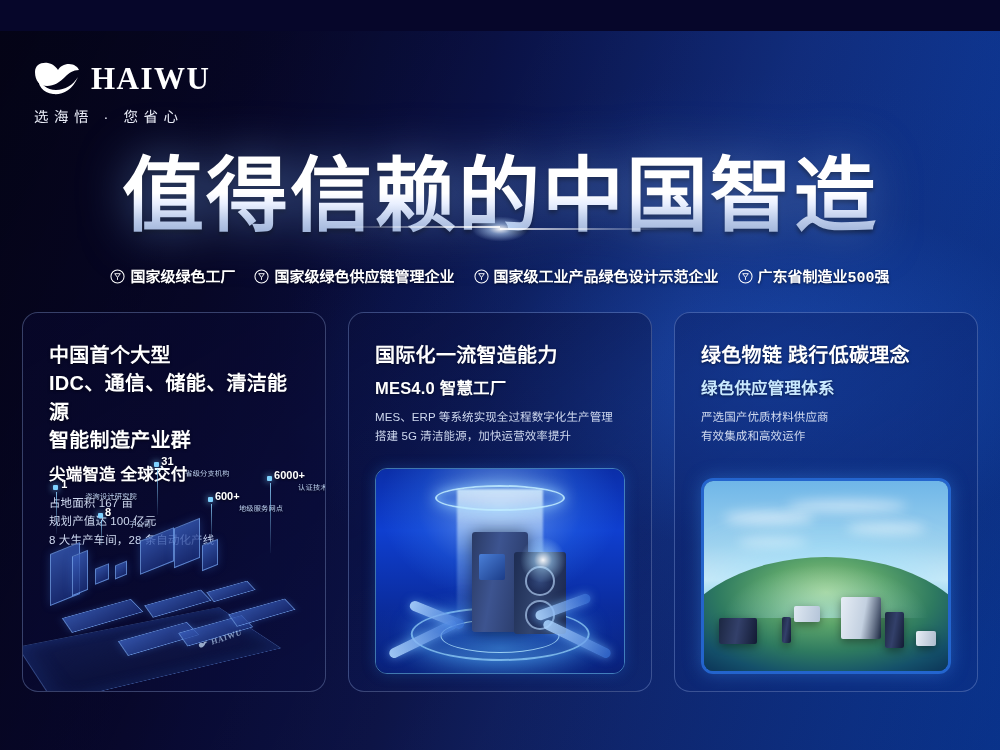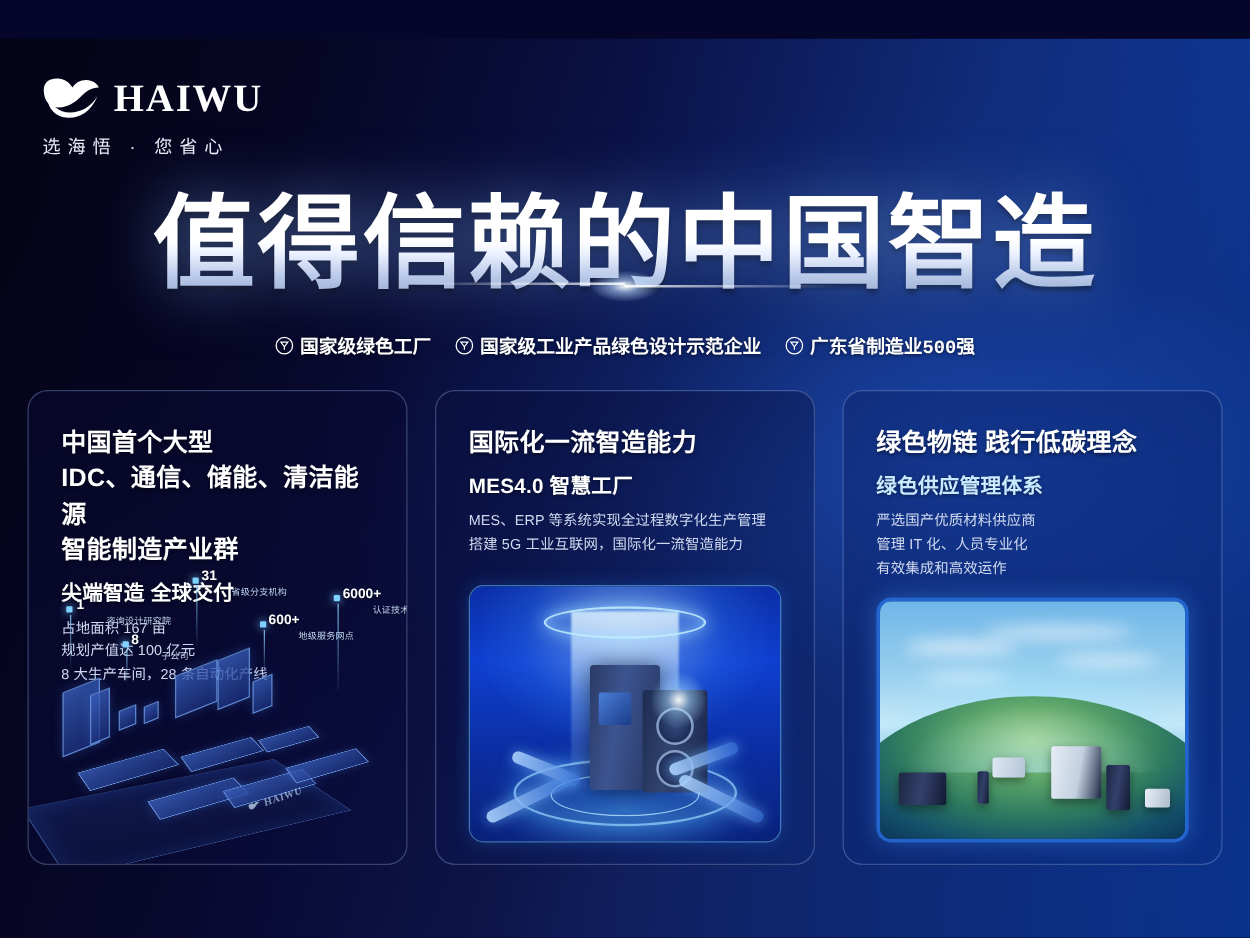--- a/index.html
+++ b/index.html
@@ -214,20 +214,30 @@
       <span>国家级绿色工厂</span>
     </div>
     <div class="badge">
       <span>
         <svg width="15" height="15" viewBox="0 0 16 16">
             <circle cx="8" cy="8" r="7" fill="none" stroke="#ffffff" stroke-width="1.1"></circle>
             <path d="M5 5 h6 l-3 4 z" fill="none" stroke="#fff" stroke-width="1"></path>
             <path d="M8 9 v2.6" stroke="#fff" stroke-width="1"></path>
           </svg>
       </span>
+      <span>国家级绿色供应链管理企业</span>
+    </div>
+    <div class="badge">
+      <span>
+        <svg width="15" height="15" viewBox="0 0 16 16">
+            <circle cx="8" cy="8" r="7" fill="none" stroke="#ffffff" stroke-width="1.1"></circle>
+            <path d="M5 5 h6 l-3 4 z" fill="none" stroke="#fff" stroke-width="1"></path>
+            <path d="M8 9 v2.6" stroke="#fff" stroke-width="1"></path>
+          </svg>
+      </span>
       <span>国家级工业产品绿色设计示范企业</span>
     </div>
     <div class="badge">
       <span>
         <svg width="15" height="15" viewBox="0 0 16 16">
             <circle cx="8" cy="8" r="7" fill="none" stroke="#ffffff" stroke-width="1.1"></circle>
             <path d="M5 5 h6 l-3 4 z" fill="none" stroke="#fff" stroke-width="1"></path>
             <path d="M8 9 v2.6" stroke="#fff" stroke-width="1"></path>
           </svg>
       </span>
@@ -313,21 +323,21 @@
       </div>
     </div>
 
     <div class="card c2">
       <div class="c-title">
         <div>国际化一流智造能力</div>
       </div>
       <div class="c-sub">MES4.0 智慧工厂</div>
       <div class="c-list">
         <div>MES、ERP 等系统实现全过程数字化生产管理</div>
-        <div>搭建 5G 工业互联网，国际化一流智造能力</div>
+        <div>搭建 5G 清洁能源，加快运营效率提升</div>
       </div>
 
       <div class="media m2">
         <div class="m2-bg"></div>
         <div class="m2-beam"></div>
         <div class="m2-ring"></div>
         <div class="m2-floor"></div>
         <div class="m2-floor2"></div>
         <div class="cab"></div>
         <div class="cab2">
@@ -342,21 +352,20 @@
       </div>
     </div>
 
     <div class="card c3">
       <div class="c-title">
         <div>绿色物链 践行低碳理念</div>
       </div>
       <div class="c-sub grn">绿色供应管理体系</div>
       <div class="c-list">
         <div>严选国产优质材料供应商</div>
-        <div>管理 IT 化、人员专业化</div>
         <div>有效集成和高效运作</div>
       </div>
 
       <div class="media m3">
         <div class="m3-sky"></div>
         <div class="m3-cloud" style="left:8%;top:16%;width:90px;height:14px;"></div>
         <div class="m3-cloud" style="left:34%;top:10%;width:120px;height:12px;"></div>
         <div class="m3-cloud" style="left:58%;top:22%;width:80px;height:11px;"></div>
         <div class="m3-cloud" style="left:14%;top:30%;width:70px;height:9px;"></div>
         <div class="m3-earth"></div>

